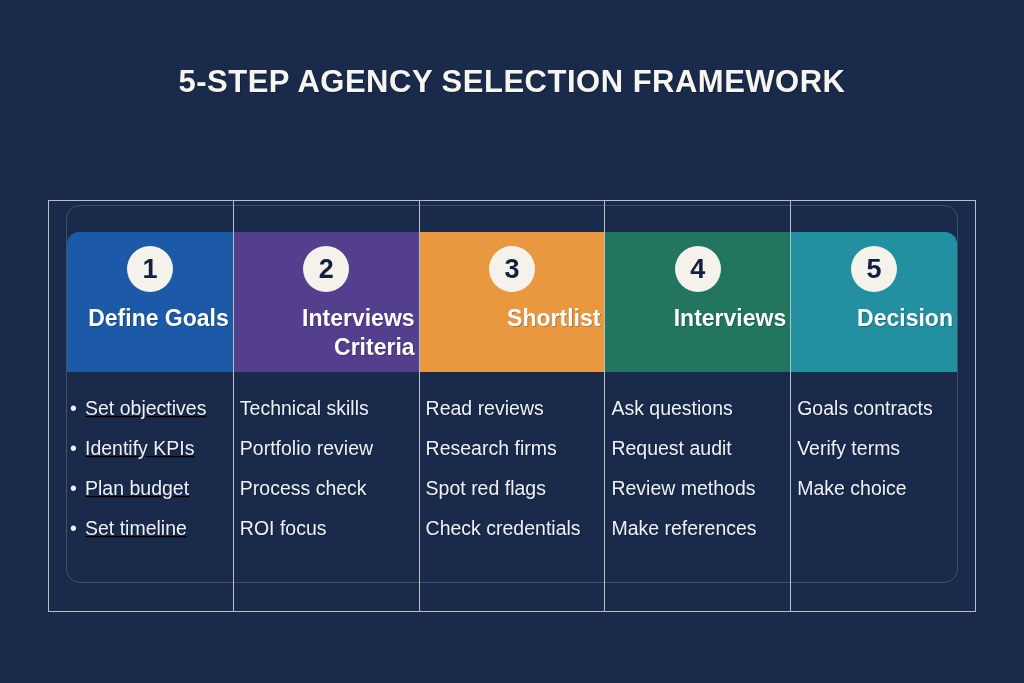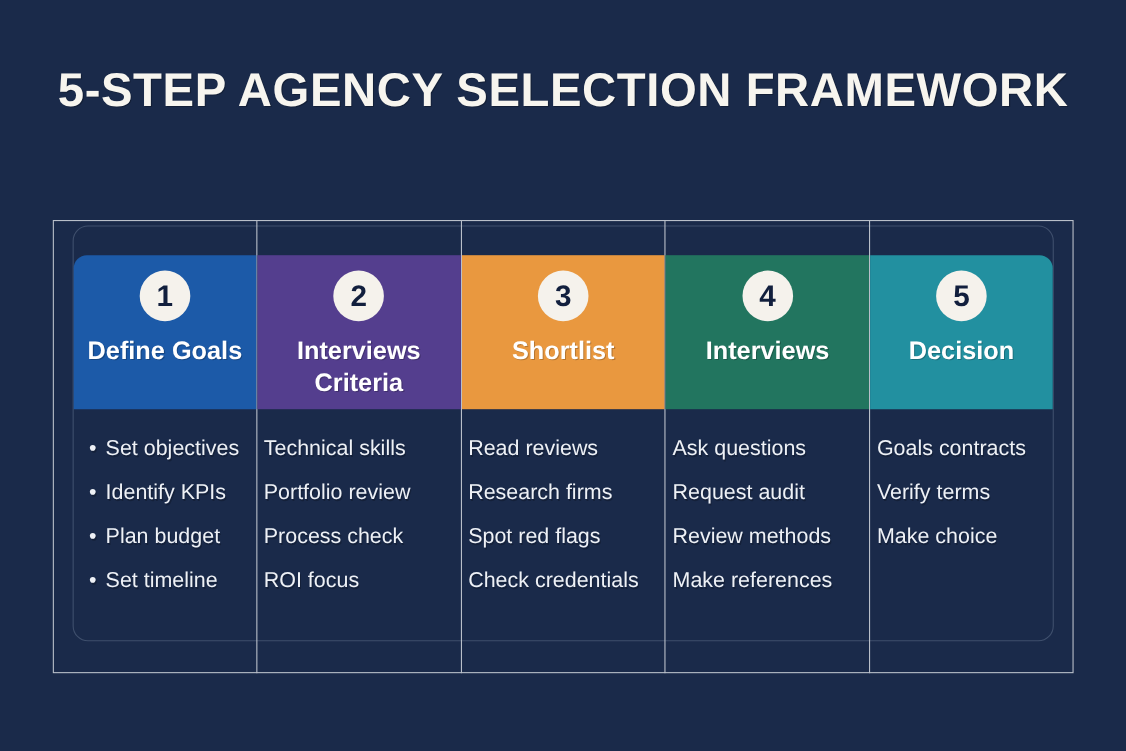--- a/index.html
+++ b/index.html
@@ -16,21 +16,21 @@
   }
 
   
   .title {
     position: absolute;
     left: 0;
     top: 56px;
     width: 1024px;
     text-align: center;
     color: #f7f5ef;
-    font-size: 43px;
+    font-size: 31px;
     font-weight: bold;
     line-height: 52px;
     letter-spacing: 0.5px;
     text-transform: uppercase;
     text-shadow: 1px 1px 0 rgba(0,0,0,0.25);
   }
 
   
   .frame {
     position: absolute;
@@ -110,21 +110,21 @@
     font-weight: bold;
     line-height: 1;
     flex: none;
   }
   .head-label {
     margin-top: 12px;
     color: #ffffff;
     font-size: 23px;
     font-weight: bold;
     line-height: 29px;
-    text-align: center;
+    text-align: right;
     text-shadow: 1px 1px 0 rgba(0,0,0,0.22);
     width: 100%;
     padding: 0 4px;
     box-sizing: border-box;
   }
 
   
   .list {
     position: absolute;
     left: 0;
@@ -136,21 +136,22 @@
     margin: 0;
   }
   .list li {
     color: #eef1f6;
     font-size: 19.5px;
     line-height: 40px;
     white-space: nowrap;
     text-shadow: 1px 1px 0 rgba(0,0,0,0.22);
   }
   .col.bulleted .list {
-    padding-left: 33px;
+    padding-left: 22px;
+    text-decoration: underline;
   }
   .col.bulleted .list li {
     text-align: left;
     padding-left: 15px;
     position: relative;
   }
   .col.bulleted .list li::before {
     content: "•";
     position: absolute;
     left: 0;

